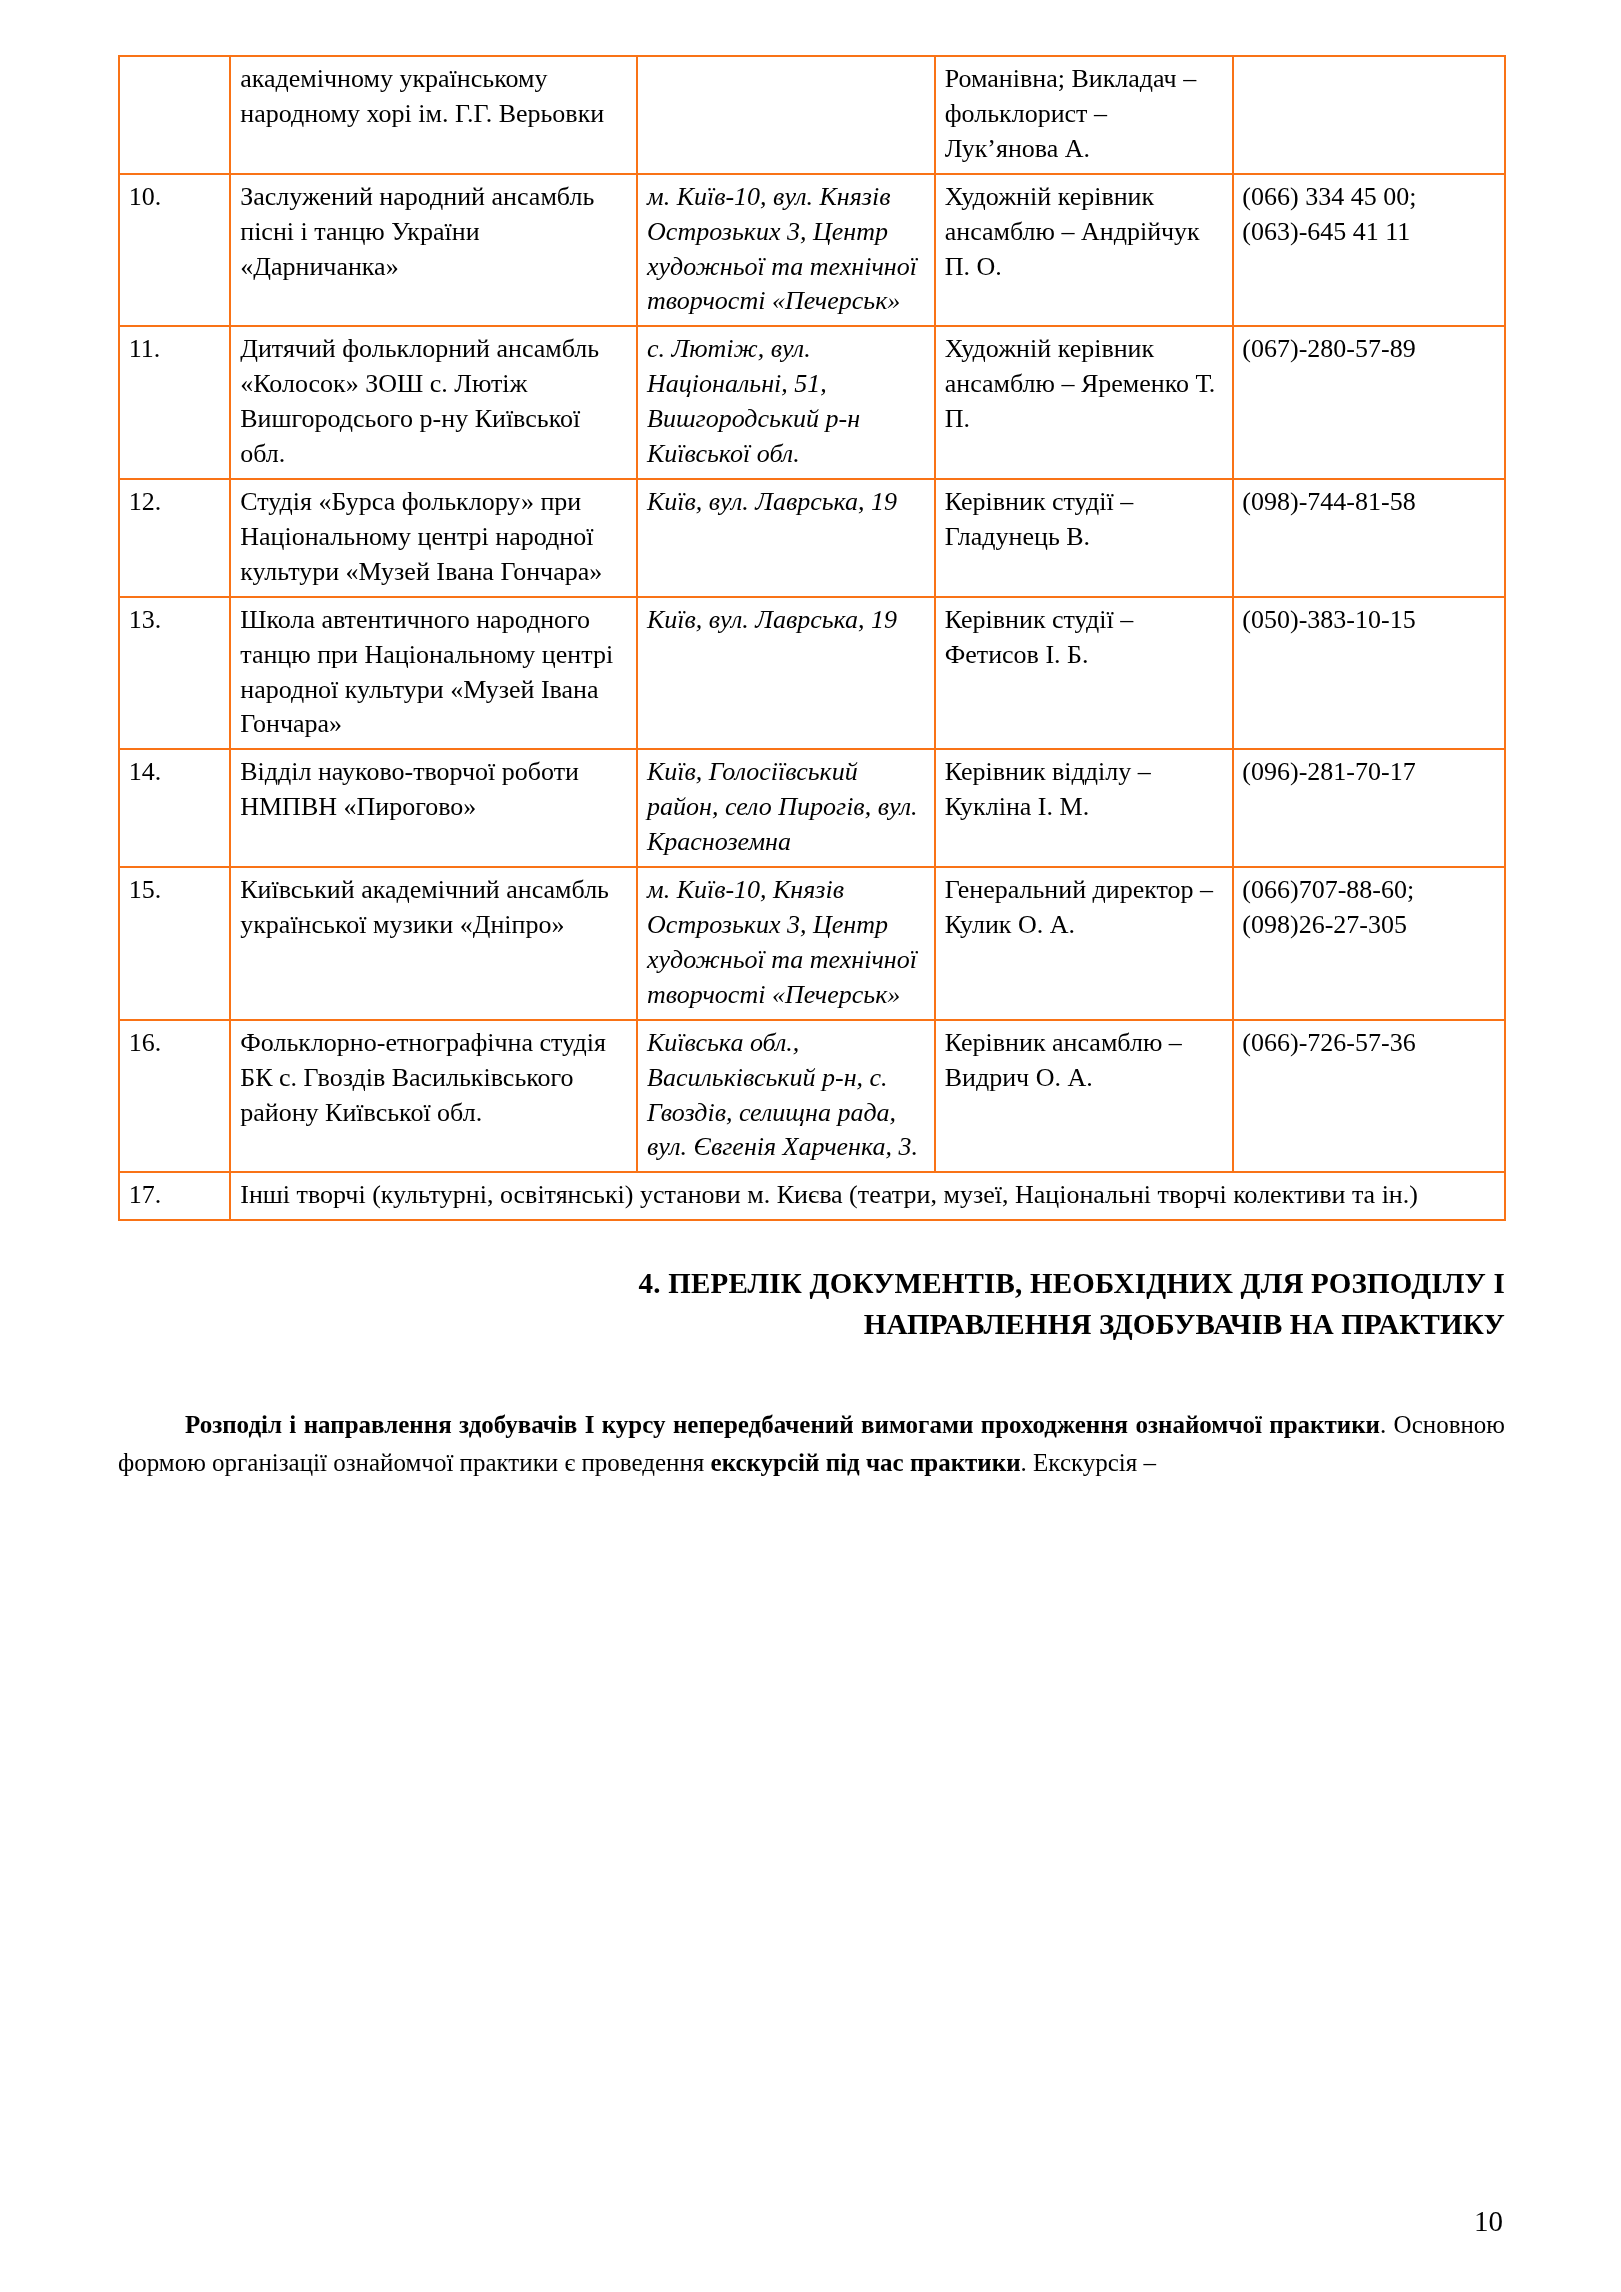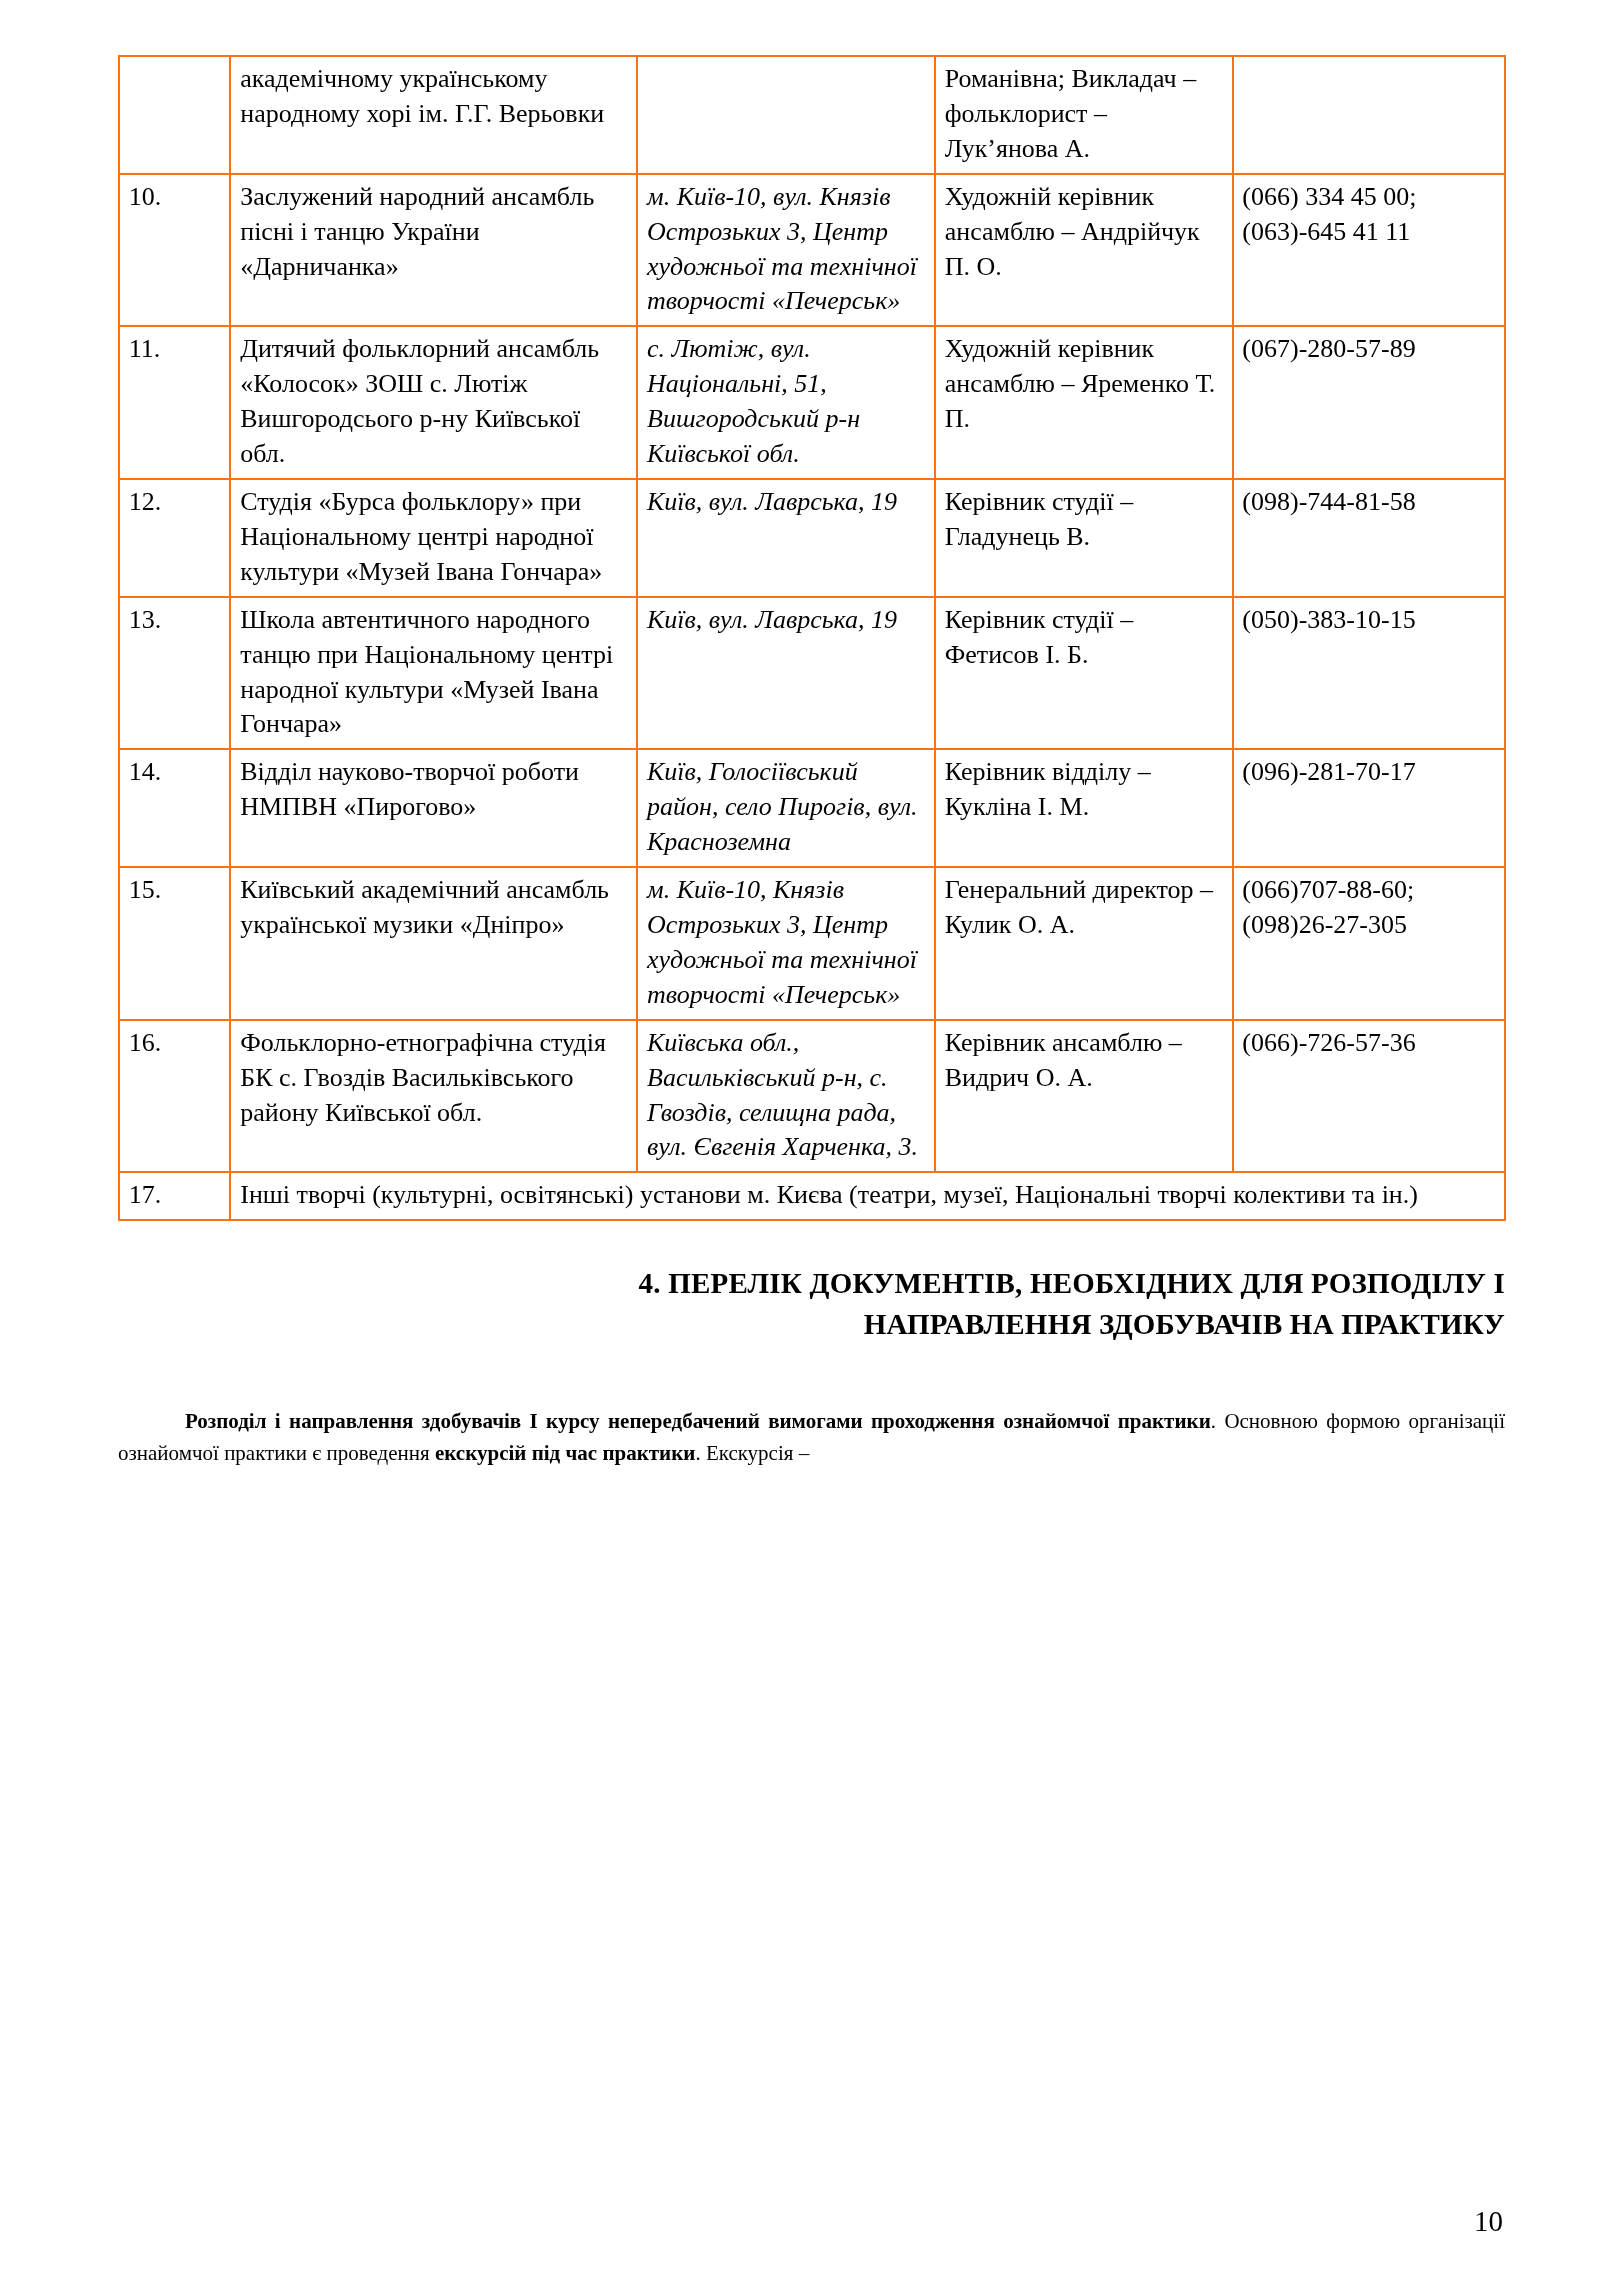--- a/index.html
+++ b/index.html
@@ -55,21 +55,21 @@
     line-height: 1.42;
     letter-spacing: 0.2px;
   }
   .sec-heading .line2 { display: block; }
 
   .body-par {
     margin: 0;
     padding-top: 61px;
     text-align: justify;
     text-indent: 67px;
-    font-size: 21px;
+    font-size: 25px;
     line-height: 1.52;
   }
   .body-par b { font-weight: bold; }
 
   .folio {
     position: absolute;
     right: 118px;
     bottom: 57px;
     font-size: 29px;
     line-height: 1;

